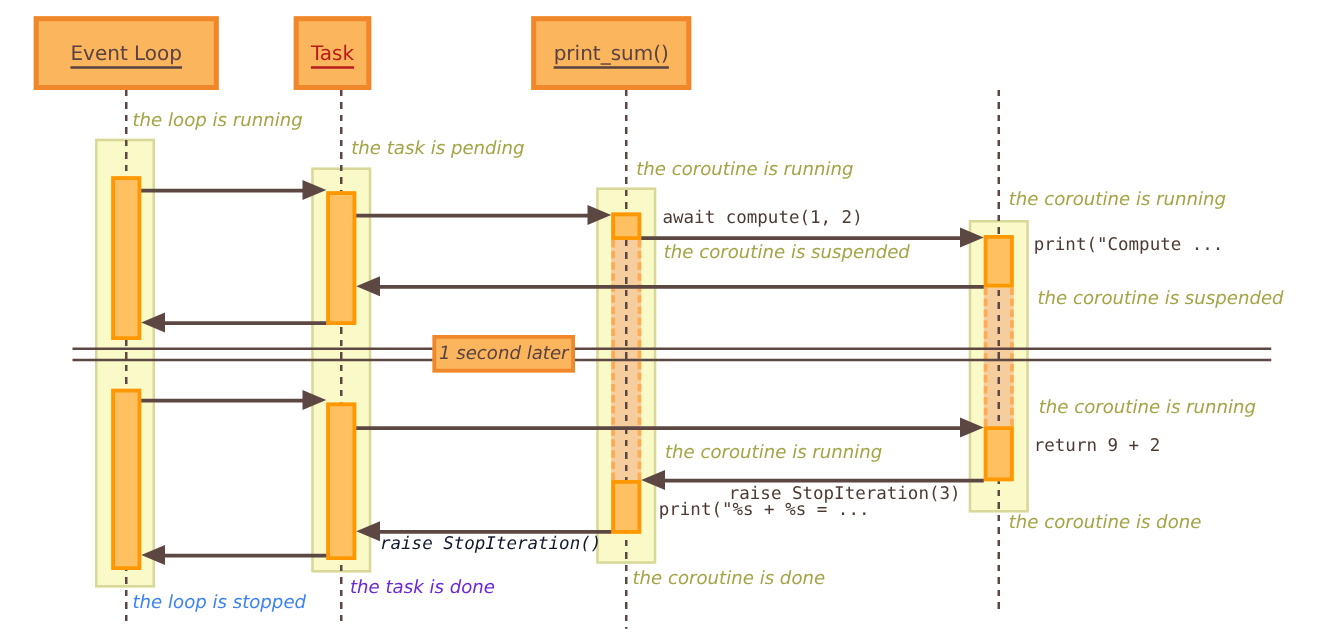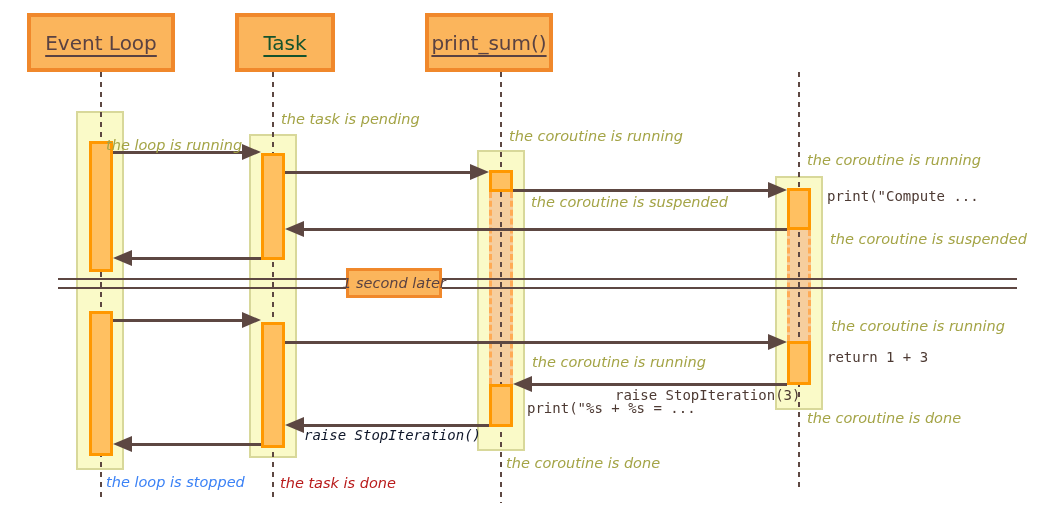--- a/index.html
+++ b/index.html
@@ -11,21 +11,21 @@
     font-family:"DejaVu Sans","Liberation Sans",sans-serif;
   }
   .header-box{
     position:absolute;box-sizing:border-box;
     display:flex;align-items:center;justify-content:center;
   }
   .header-label{
     text-decoration:underline;
     text-underline-offset:5px;
     text-decoration-thickness:1.5px;
-    font-size:20px;
+    font-size:16px;
     white-space:nowrap;
   }
   .band{position:absolute;box-sizing:border-box;}
   .lifeline{position:absolute;width:2px;}
   .activation{position:absolute;box-sizing:border-box;}
   .suspended{position:absolute;box-sizing:border-box;}
   .arrow-line{position:absolute;height:3px;}
   .arrow-head{position:absolute;width:0;height:0;border-top:8px solid transparent;border-bottom:8px solid transparent;}
   .note{
     position:absolute;font-style:italic;font-size:14.5px;line-height:18px;
@@ -43,21 +43,21 @@
   }
 </style>
 </head>
 <body>
 
 <div id="diagram">
 
   <div class="header-box" style="left: 27px; top: 13px; width: 148px; height: 59px; background: rgb(251, 181, 92); border: 4px solid rgb(240, 136, 43); color: rgb(90, 66, 66);">
     <span class="header-label">Event Loop</span>
   </div>
-  <div class="header-box" style="left: 235px; top: 13px; width: 100px; height: 59px; background: rgb(251, 181, 92); border: 4px solid rgb(240, 136, 43); color: #14532d;">
+  <div class="header-box" style="left: 235px; top: 13px; width: 62px; height: 59px; background: rgb(251, 181, 92); border: 4px solid rgb(240, 136, 43); color: #b91c1c;">
     <span class="header-label">Task</span>
   </div>
   <div class="header-box" style="left: 425px; top: 13px; width: 128px; height: 59px; background: rgb(251, 181, 92); border: 4px solid rgb(240, 136, 43); color: rgb(90, 66, 66);">
     <span class="header-label">print_sum()</span>
   </div>
 <div class="band" style="left: 76px; top: 111px; width: 48px; height: 359px; background: rgb(250, 250, 200); border: 2px solid rgb(216, 216, 154);"></div>
     <div class="band" style="left: 249px; top: 134px; width: 48px; height: 324px; background: rgb(250, 250, 200); border: 2px solid rgb(216, 216, 154);"></div>
     <div class="band" style="left: 477px; top: 150px; width: 48px; height: 301px; background: rgb(250, 250, 200); border: 2px solid rgb(216, 216, 154);"></div>
     <div class="band" style="left: 775px; top: 176px; width: 48px; height: 234px; background: rgb(250, 250, 200); border: 2px solid rgb(216, 216, 154);"></div>
     <div class="suspended" style="left: 489px; top: 192px; width: 24px; height: 192px; background: rgb(246, 206, 158); border-left: 3px dashed rgb(255, 171, 85); border-right: 3px dashed rgb(255, 171, 85);"></div>
@@ -89,31 +89,32 @@
     <div class="arrow-line" style="left: 113px; top: 319px; width: 133px; background: rgb(93, 71, 66);"></div>
     <div class="arrow-head" style="left: 242px; top: 312px; border-left: 19px solid rgb(93, 71, 66);"></div>
     <div class="arrow-line" style="left: 285px; top: 341px; width: 487px; background: rgb(93, 71, 66);"></div>
     <div class="arrow-head" style="left: 768px; top: 334px; border-left: 19px solid rgb(93, 71, 66);"></div>
     <div class="arrow-line" style="left: 528px; top: 383px; width: 259px; background: rgb(93, 71, 66);"></div>
     <div class="arrow-head" style="left: 513px; top: 376px; border-right: 19px solid rgb(93, 71, 66);"></div>
     <div class="arrow-line" style="left: 300px; top: 424px; width: 189px; background: rgb(93, 71, 66);"></div>
     <div class="arrow-head" style="left: 285px; top: 417px; border-right: 19px solid rgb(93, 71, 66);"></div>
     <div class="arrow-line" style="left: 128px; top: 443px; width: 133px; background: rgb(93, 71, 66);"></div>
     <div class="arrow-head" style="left: 113px; top: 436px; border-right: 19px solid rgb(93, 71, 66);"></div>
-    <div class="divider-box" style="left: 346px; top: 268px; width: 96px; height: 30px; background: rgb(251, 181, 92); border: 3px solid rgb(240, 136, 43); color: rgb(90, 66, 66);">1 second later</div>
-    <div class="note" style="left: 106px; top: 88px; color: rgb(164, 164, 70); margin-top: 48px;">the loop is running</div>
+    <div class="divider-box" style="left: 346px; top: 268px; width: 114px; height: 30px; background: rgb(251, 181, 92); border: 3px solid rgb(240, 136, 43); color: rgb(90, 66, 66);">1 second later</div>
+    <div class="note" style="left: 106px; top: 88px; color: rgb(164, 164, 70);">the loop is running</div>
     <div class="note" style="left: 281px; top: 110px; color: rgb(164, 164, 70);">the task is pending</div>
     <div class="note" style="left: 509px; top: 127px; color: rgb(164, 164, 70);">the coroutine is running</div>
     <div class="note" style="left: 531px; top: 193px; color: rgb(164, 164, 70);">the coroutine is suspended</div>
     <div class="note" style="left: 807px; top: 151px; color: rgb(164, 164, 70);">the coroutine is running</div>
     <div class="note" style="left: 830px; top: 230px; color: rgb(164, 164, 70);">the coroutine is suspended</div>
     <div class="note" style="left: 831px; top: 317px; color: rgb(164, 164, 70);">the coroutine is running</div>
     <div class="note" style="left: 532px; top: 353px; color: rgb(164, 164, 70);">the coroutine is running</div>
     <div class="note" style="left: 807px; top: 409px; color: rgb(164, 164, 70);">the coroutine is done</div>
     <div class="note" style="left: 506px; top: 454px; color: rgb(164, 164, 70);">the coroutine is done</div>
-    <div class="note" style="left: 280px; top: 474px; color: #b91c1c; font-style: italic;">the task is done</div>
+    <div class="note" style="left: 280px; top: 461px; color: #6d28d9; font-style: italic;">the task is done</div>
     <div class="note" style="left: 106px; top: 473px; color: #3b82f6;">the loop is stopped</div>
+    <div class="code" style="left: 530px; top: 166px; color: rgb(77, 58, 51);">await compute(1, 2)</div>
     <div class="code" style="left: 827px; top: 188px; color: rgb(77, 58, 51);">print("Compute ...</div>
-    <div class="code" style="left: 827px; top: 349px; color: rgb(77, 58, 51);">return 1 + 3</div>
-    <div class="code" style="left: 615px; top: 387px; color: rgb(77, 58, 51);">raise StopIteration(3)</div>
+    <div class="code" style="left: 827px; top: 349px; color: rgb(77, 58, 51);">return 9 + 2</div>
+    <div class="code" style="left: 583px; top: 387px; color: rgb(77, 58, 51);">raise StopIteration(3)</div>
     <div class="code" style="left: 527px; top: 400px; color: rgb(77, 58, 51);">print("%s + %s = ...</div>
     <div class="code" style="left: 304px; top: 427px; color: #0f172a; font-style: italic;">raise StopIteration()</div>
   </div>
 
 </body></html>

